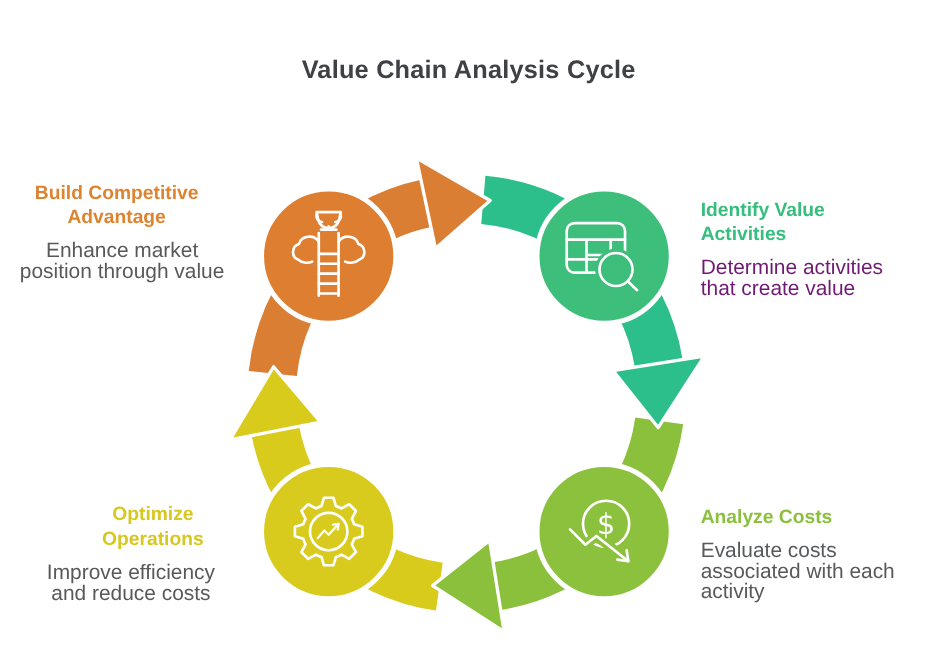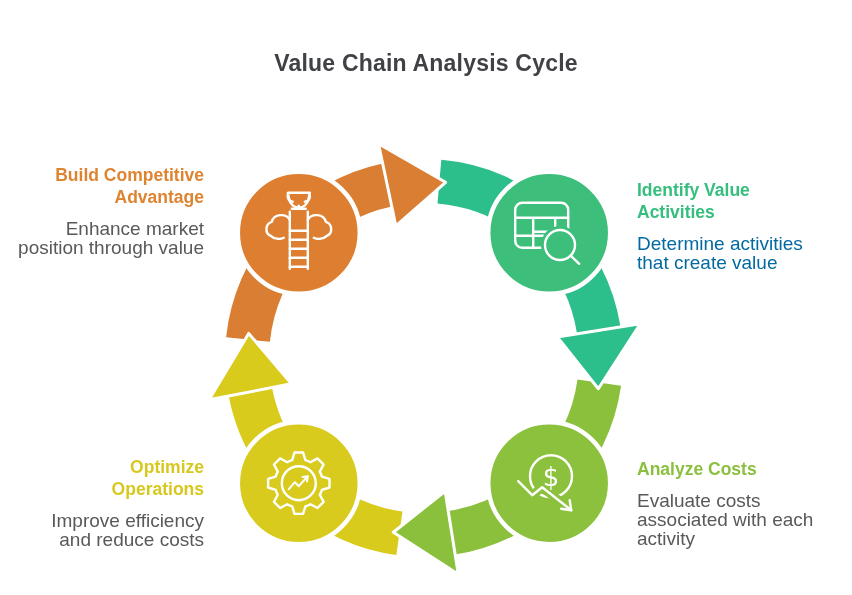--- a/index.html
+++ b/index.html
@@ -5,21 +5,21 @@
   html,body{margin:0;padding:0;background:#fff;}
   .stage{position:relative;width:852px;height:595px;background:#fff;overflow:hidden;
          font-family:"Liberation Sans",sans-serif;}
   .page-title{position:absolute;top:50px;left:0;right:0;text-align:center;
               font-size:23px;font-weight:700;letter-spacing:.2px;}
   svg#ring{position:absolute;left:0;top:0;}
   .icon{stroke:#fff;stroke-width:2.4;fill:none;stroke-linecap:round;stroke-linejoin:round;}
   .node-label{position:absolute;}
   .node-title{font-size:17.5px;font-weight:700;line-height:22px;}
   .node-desc{margin-top:11px;font-size:19px;line-height:19px;}
-  .align-right{text-align:right;}
+  .align-right{text-align:center;}
   .nl-tl{left:8px;top:164px;width:196px;}
   .nl-tr{left:637px;top:167px;width:205px;}
   .nl-br{left:637px;top:458px;width:210px;}
   .nl-bl{left:8px;top:456px;width:196px;}
   .nl-tr .node-title{max-width:150px;margin-top:12px;}
   .nl-bl .node-title{max-width:130px;margin-left:auto;}
   .nl-tl .node-desc{max-width:186px;margin-left:auto;}
   .nl-bl .node-desc{max-width:170px;margin-left:auto;}
   .nl-tr .node-desc{max-width:182px;}
   .nl-br .node-desc{max-width:192px;}
@@ -85,21 +85,21 @@
     </g>
   </svg>
 
   <div class="node-label nl-tl align-right">
     <div class="node-title" style="color: rgb(222, 132, 49);">Build Competitive Advantage</div>
     <div class="node-desc" style="color: rgb(88, 89, 91);">Enhance market position through value</div>
   </div>
 
   <div class="node-label nl-tr">
     <div class="node-title" style="color: rgb(53, 190, 125);">Identify Value Activities</div>
-    <div class="node-desc" style="color: #0369a1;">Determine activities that create value</div>
+    <div class="node-desc" style="color: #701a75;">Determine activities that create value</div>
   </div>
 
   <div class="node-label nl-br">
     <div class="node-title" style="color: rgb(139, 192, 63);">Analyze Costs</div>
     <div class="node-desc" style="color: rgb(88, 89, 91);">Evaluate costs associated with each activity</div>
   </div>
 
   <div class="node-label nl-bl align-right">
     <div class="node-title" style="color: rgb(215, 200, 31);">Optimize Operations</div>
     <div class="node-desc" style="color: rgb(88, 89, 91);">Improve efficiency and reduce costs</div>

